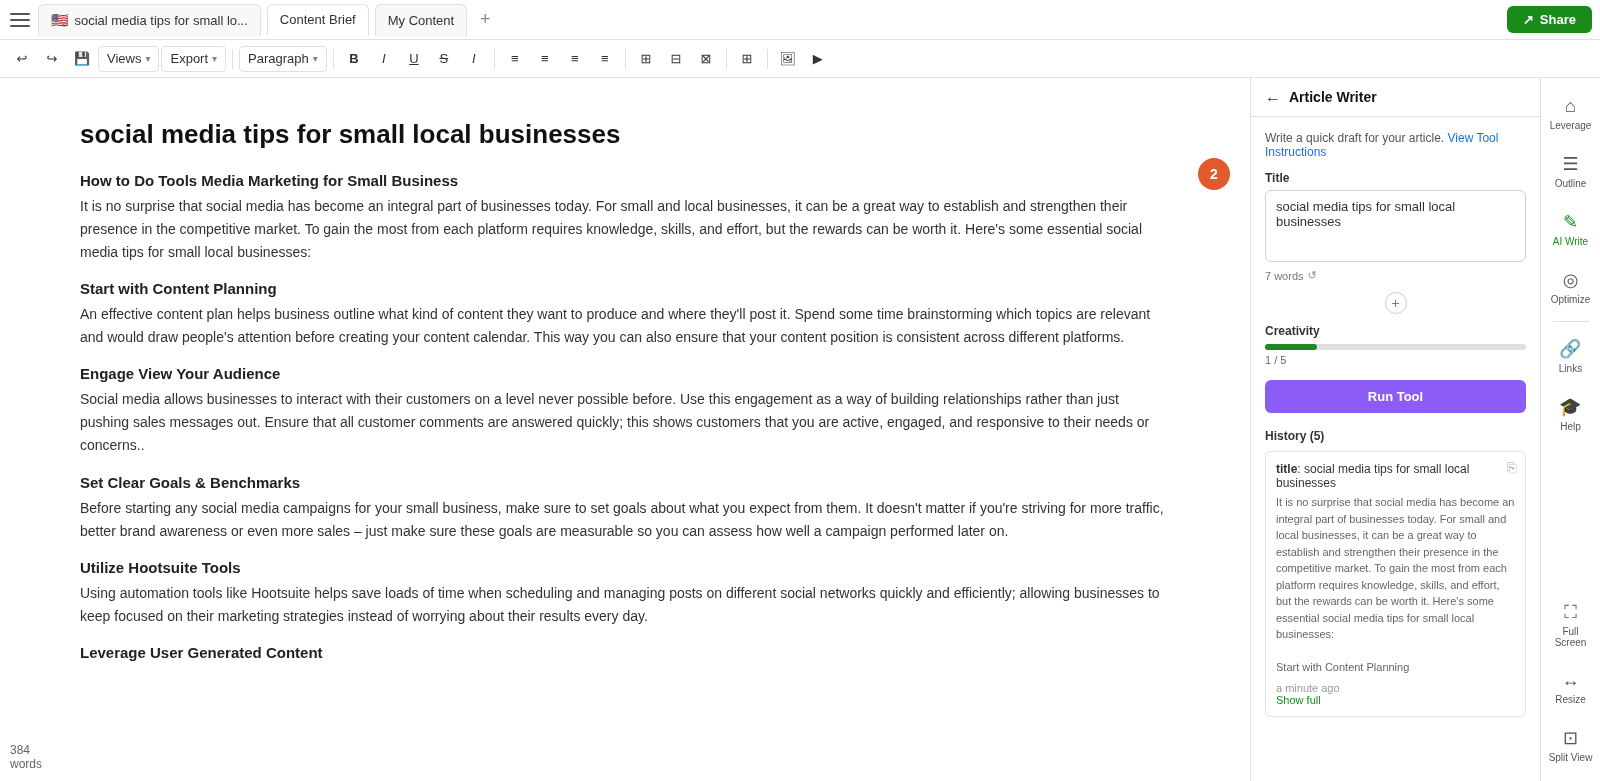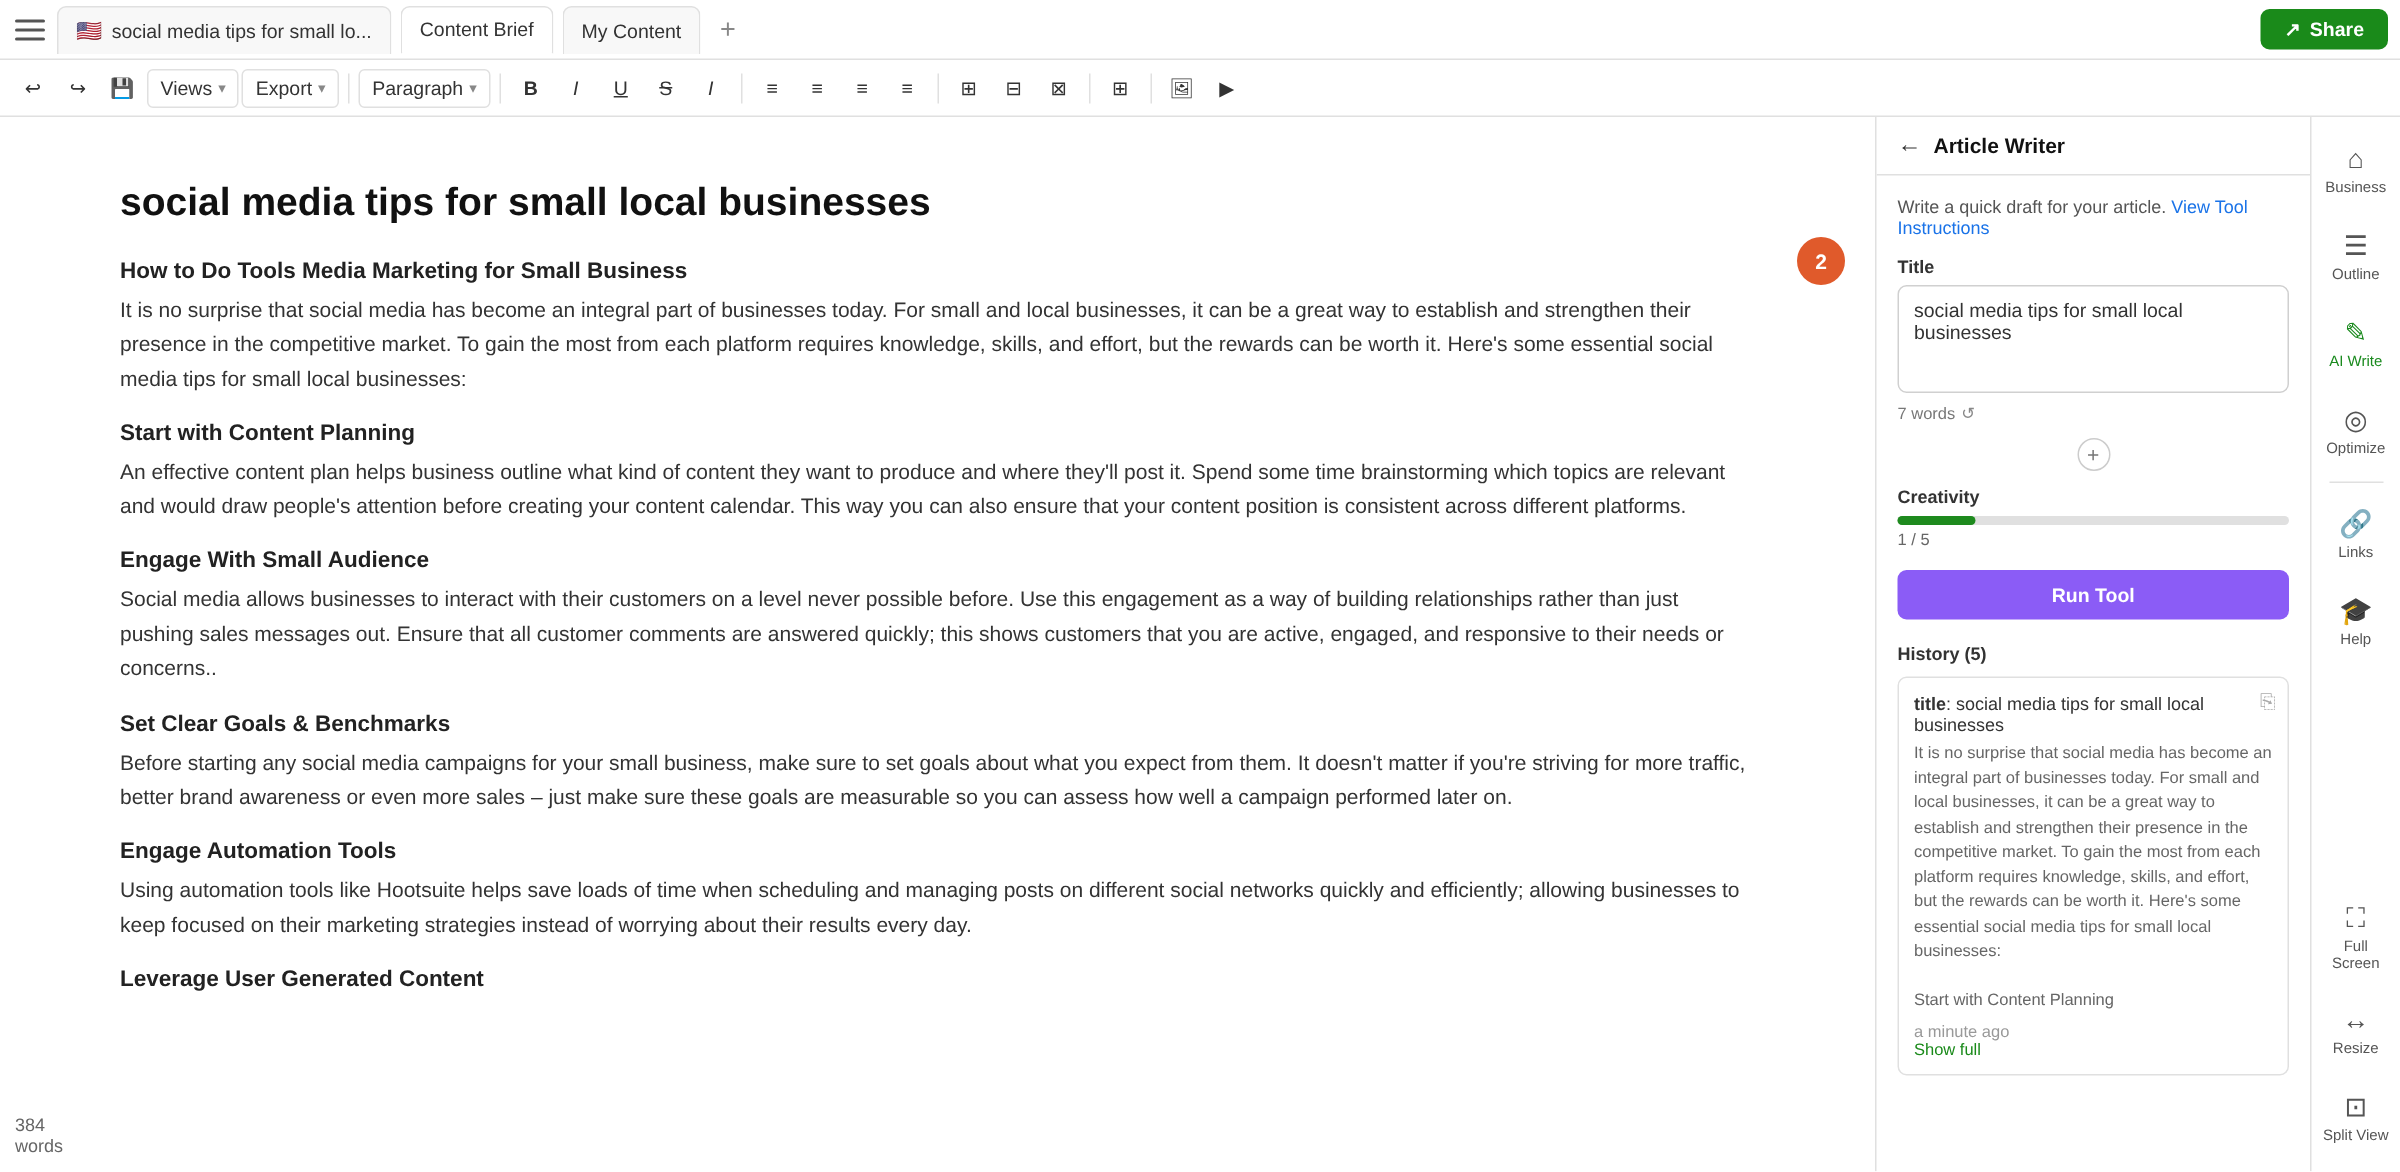--- a/index.html
+++ b/index.html
@@ -155,27 +155,27 @@
   <div id="editor-area">
     <div class="doc-title">social media tips for small local businesses</div>
     <div class="bubble">2</div>
 
     <div class="section-heading">How to Do Tools Media Marketing for Small Business</div>
     <p class="para">It is no surprise that social media has become an integral part of businesses today. For small and local businesses, it can be a great way to establish and strengthen their presence in the competitive market. To gain the most from each platform requires knowledge, skills, and effort, but the rewards can be worth it. Here's some essential social media tips for small local businesses:</p>
 
     <div class="section-heading">Start with Content Planning</div>
     <p class="para">An effective content plan helps business outline what kind of content they want to produce and where they'll post it. Spend some time brainstorming which topics are relevant and would draw people's attention before creating your content calendar. This way you can also ensure that your content position is consistent across different platforms.</p>
 
-    <div class="section-heading">Engage With Small Audience</div>
+    <div class="section-heading">Engage View Your Audience</div>
     <p class="para">Social media allows businesses to interact with their customers on a level never possible before. Use this engagement as a way of building relationships rather than just pushing sales messages out. Ensure that all customer comments are answered quickly; this shows customers that you are active, engaged, and responsive to their needs or concerns..</p>
 
     <div class="section-heading">Set Clear Goals &amp; Benchmarks</div>
     <p class="para">Before starting any social media campaigns for your small business, make sure to set goals about what you expect from them. It doesn't matter if you're striving for more traffic, better brand awareness or even more sales – just make sure these goals are measurable so you can assess how well a campaign performed later on.</p>
 
-    <div class="section-heading">Engage Automation Tools</div>
+    <div class="section-heading">Utilize Hootsuite Tools</div>
     <p class="para">Using automation tools like Hootsuite helps save loads of time when scheduling and managing posts on different social networks quickly and efficiently; allowing businesses to keep focused on their marketing strategies instead of worrying about their results every day.</p>
 
     <div class="section-heading">Leverage User Generated Content</div>
   </div>
 
   <div id="right-panel">
     <div id="panel-header">
       <span class="back-arrow">←</span>
       <span class="panel-title">Article Writer</span>
     </div>
@@ -218,21 +218,21 @@
           <span class="history-time">a minute ago</span>
           <a href="#" class="show-full">Show full</a>
         </div>
       </div>
     </div>
   </div>
 
   <div id="far-sidebar">
     <div class="sidebar-item">
       <span class="si-icon">⌂</span>
-      <span class="si-label">Business</span>
+      <span class="si-label">Leverage</span>
     </div>
     <div class="sidebar-item">
       <span class="si-icon">☰</span>
       <span class="si-label">Outline</span>
     </div>
     <div class="sidebar-item active">
       <span class="si-icon" style="color:#1a8a1e;">✎</span>
       <span class="si-label" style="color:#1a8a1e;">AI Write</span>
     </div>
     <div class="sidebar-item">

